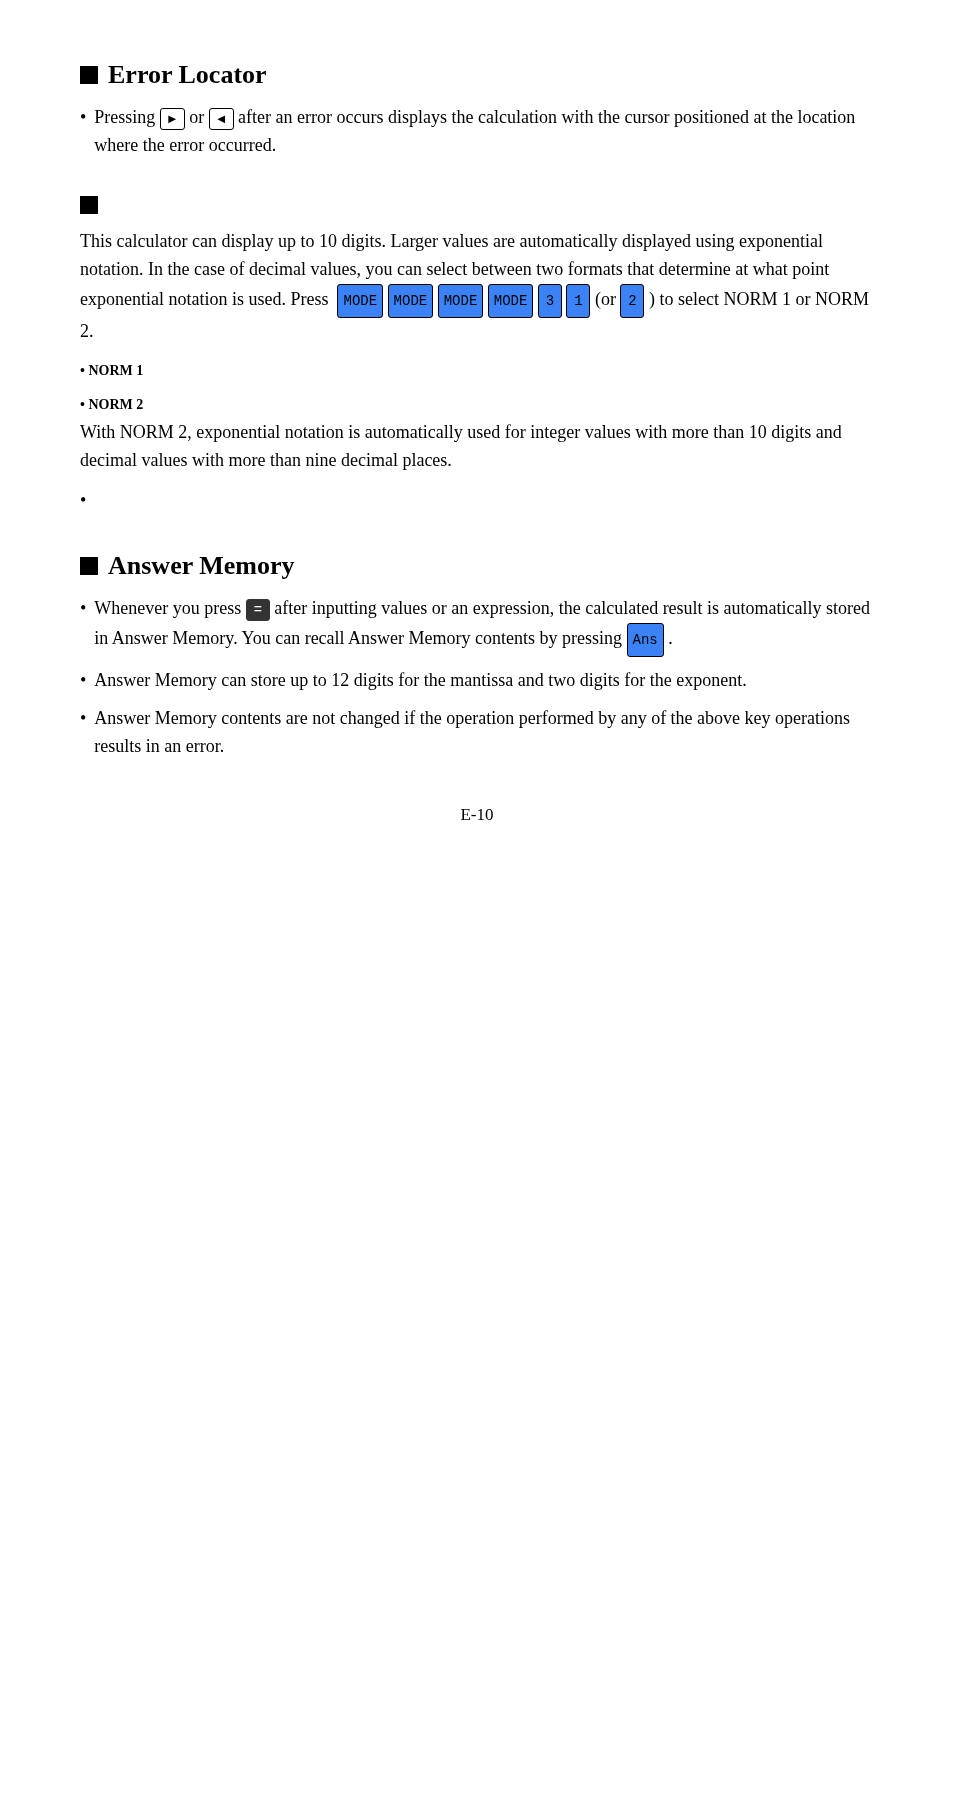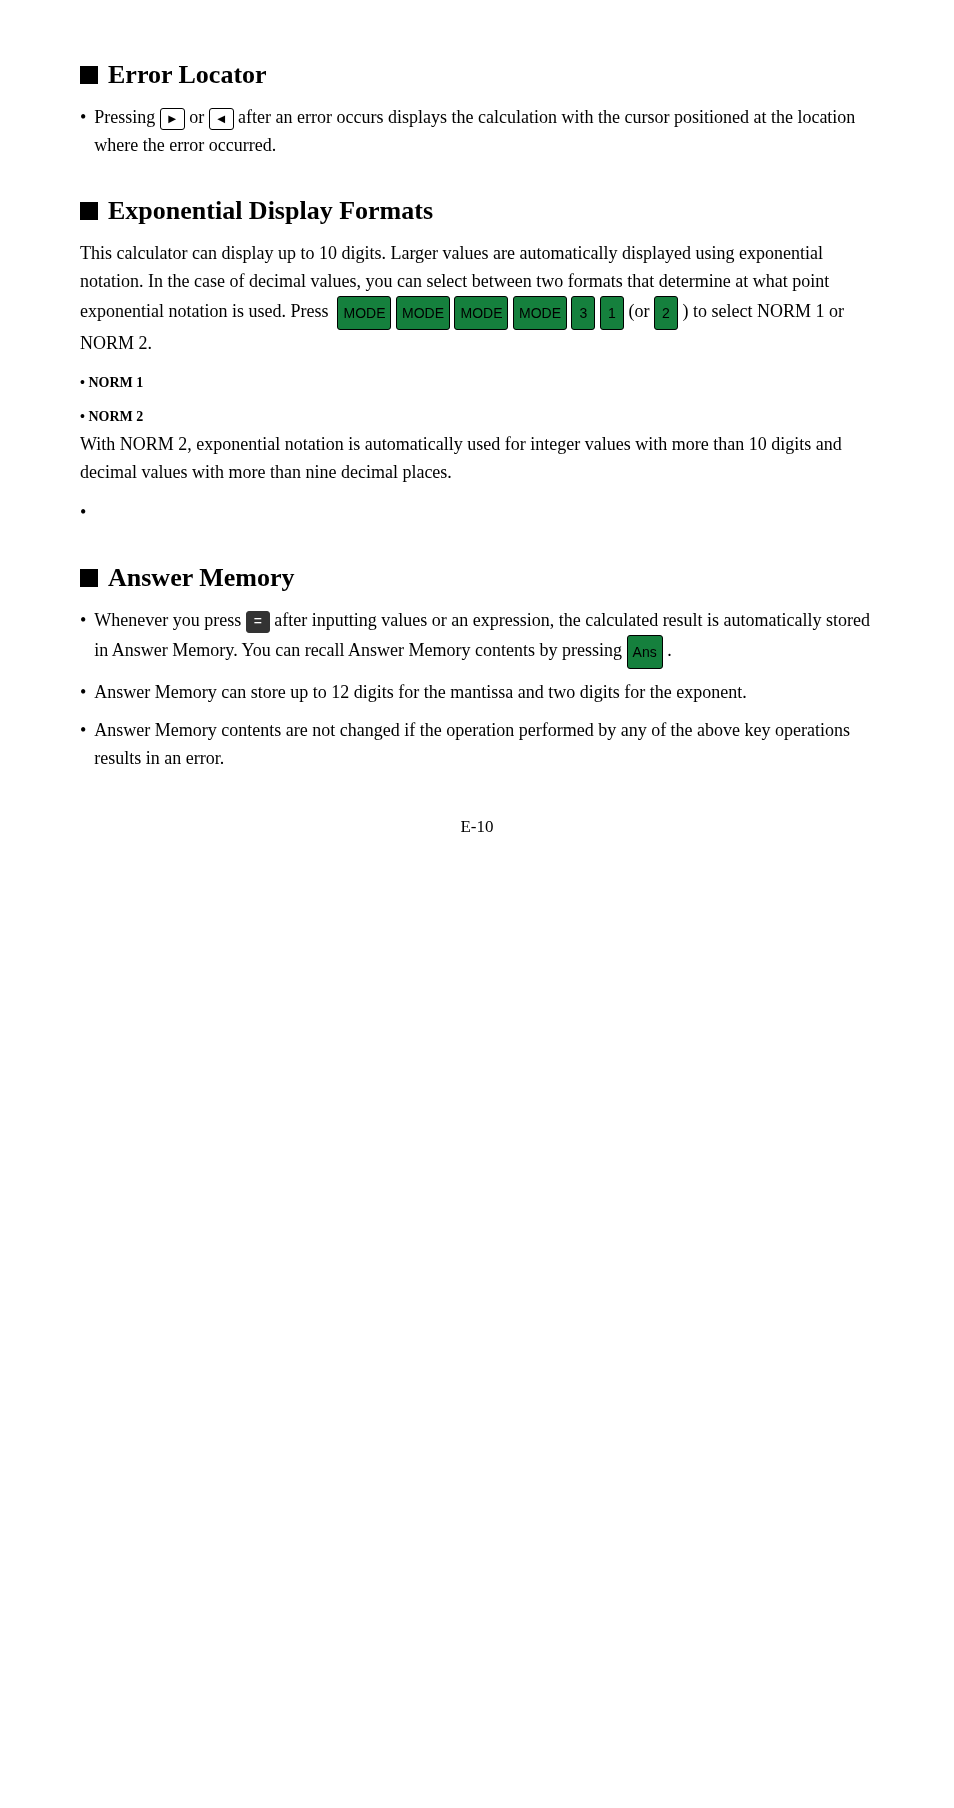--- a/index.html
+++ b/index.html
@@ -53,22 +53,22 @@
     }
     
     .key-btn {
       display: inline-flex;
       align-items: center;
       justify-content: center;
       border: 1.5px solid #000;
       border-radius: 3px;
       padding: 16px 5px;
       font-size: 14px;
-      font-family: Liberation Sans, sans-serif;
-      background: #15803d;
+      font-family: Liberation Mono, monospace;
+      background: #3b82f6;
       vertical-align: middle;
       min-width: 24px;
       height: 22px;
       line-height: 1;
     }
     .key-btn-filled {
       background: #333;
       color: #fff;
       border: 1.5px solid #333;
       border-radius: 3px;
@@ -130,21 +130,20 @@
       <span> <span>or</span> </span>
       <span class="arrow-left">◄</span>
       <span> <span>after an error occurs displays the calculation with the cursor positioned at the location where the error occurred.</span></span>
     </span>
   </div>
 </div>
 
 <div class="section">
   <div class="section-title">
     <span class="black-square"></span>
-    <span>Exponential Display Formats</span>
   </div>
 
   <div class="body-text">
     <span>This calculator can display up to 10 digits. Larger values are automatically displayed using exponential notation. In the case of decimal values, you can select between two formats that determine at what point exponential notation is used.</span>
     Press&nbsp;
     <span class="key-btn">MODE</span>
     <span class="key-btn">MODE</span>
     <span class="key-btn">MODE</span>
     <span class="key-btn">MODE</span>
     <span class="key-btn">3</span>

